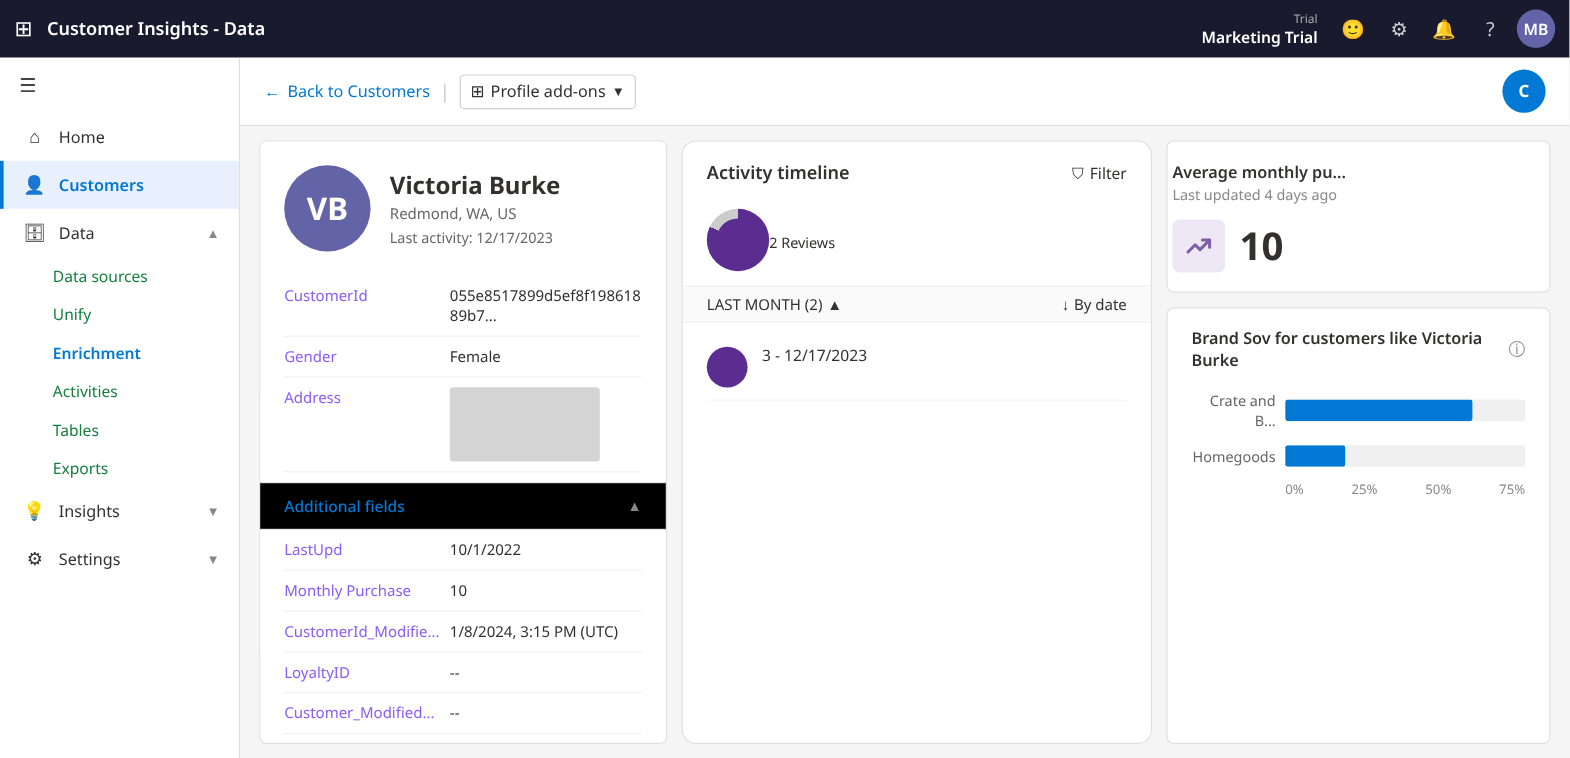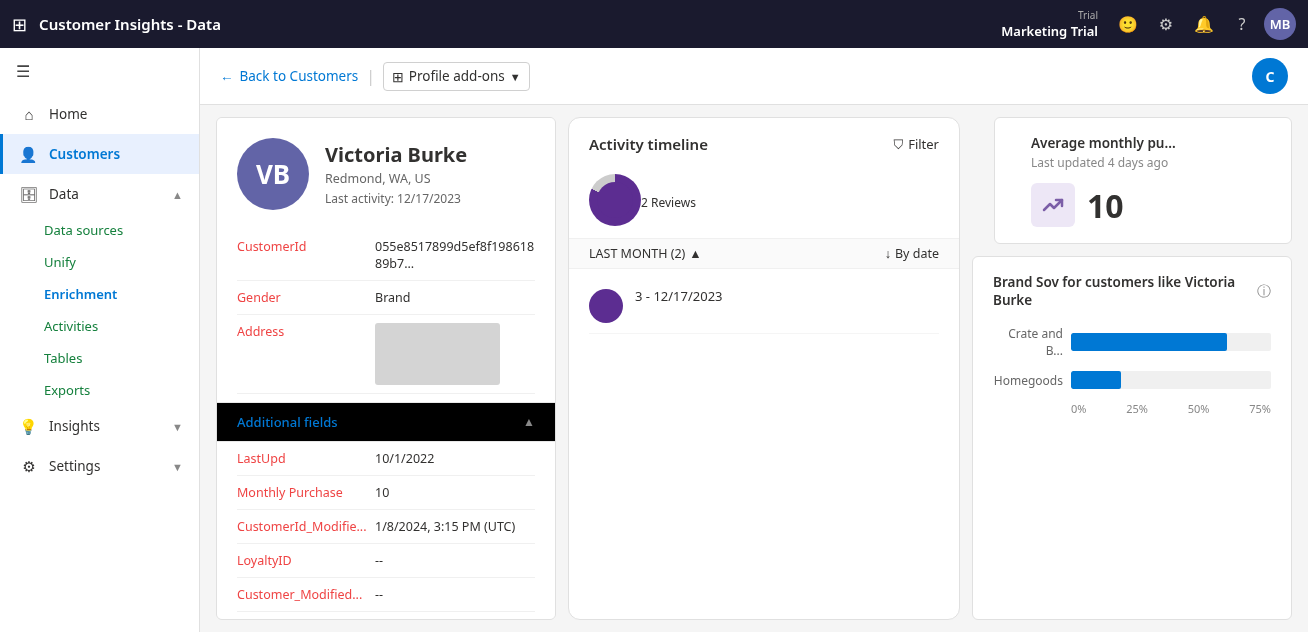--- a/index.html
+++ b/index.html
@@ -85,21 +85,21 @@
       flex-shrink: 0;
     }
     .customer-header { display: flex; align-items: center; gap: 16px; padding: 20px 20px 12px; }
     .customer-avatar { width: 72px; height: 72px; border-radius: 50%; background: #6264a7; display: flex; align-items: center; justify-content: center; color: white; font-size: 26px; font-weight: 700; flex-shrink: 0; }
     .customer-name { font-size: 20px; font-weight: 700; color: #323130; }
     .customer-location { font-size: 12.5px; color: #666; margin-top: 2px; }
     .customer-activity { font-size: 12px; color: #666; margin-top: 3px; }
 
     .customer-fields { padding: 8px 20px; }
     .field-row { display: flex; padding: 8px 0; border-bottom: 1px solid #f0f0f0; align-items: flex-start; gap: 8px; }
-    .field-label { font-size: 12.5px; color: #ef4444; width: 130px; flex-shrink: 0; }
+    .field-label { font-size: 12.5px; color: #8b5cf6; width: 130px; flex-shrink: 0; }
     .field-value { font-size: 12.5px; color: #323130; word-break: break-all; }
 
     .additional-fields-header {
       display: flex;
       align-items: center;
       justify-content: space-between;
       padding: 10px 20px;
       cursor: pointer;
       background: #000000;
       border-top: 1px solid #e8e8e8;
@@ -143,22 +143,21 @@
     .activity-item-sub { font-size: 12px; color: #666; margin-top: 2px; }
 
     
     .right-panels { display: flex; flex-direction: column; gap: 12px; width: 320px; flex-shrink: 0; }
 
     
     .kpi-card {
       background: #fff;
       border-radius: 6px;
       border: 1px solid #e0e0e0;
-      padding: 16px 36px;
-      margin-left: 22px;
+      padding: 16px 4px;
     }
     .kpi-title { font-size: 13.5px; font-weight: 600; color: #323130; }
     .kpi-subtitle { font-size: 12px; color: #888; margin-top: 2px; }
     .kpi-value-row { display: flex; align-items: center; gap: 12px; margin-top: 12px; }
     .kpi-icon-box { width: 44px; height: 44px; background: #ede7f6; border-radius: 6px; display: flex; align-items: center; justify-content: center; font-size: 20px; color: #7b5ea7; }
     .kpi-number { font-size: 32px; font-weight: 700; color: #323130; }
 
     
     .brand-card {
       background: #fff;
@@ -272,21 +271,21 @@
           </div>
         </div>
 
         <div class="customer-fields">
           <div class="field-row">
             <span class="field-label">CustomerId</span>
             <span class="field-value">055e8517899d5ef8f19861889b7...</span>
           </div>
           <div class="field-row">
             <span class="field-label">Gender</span>
-            <span class="field-value">Brand</span>
+            <span class="field-value">Female</span>
           </div>
           <div class="field-row">
             <span class="field-label">Address</span>
             <span class="field-value" style="background:#d4d4d4;border-radius:3px;color:transparent;line-height:1.6;font-size:12px;padding:2px 4px;">5800 Fake Street<br>Redmond, WA 98052<br>US</span>
           </div>
         </div>
 
         <div class="additional-fields-header">
           <span class="additional-fields-label">Additional fields</span>
           <span style="color:#888;font-size:12px;">▲</span>

